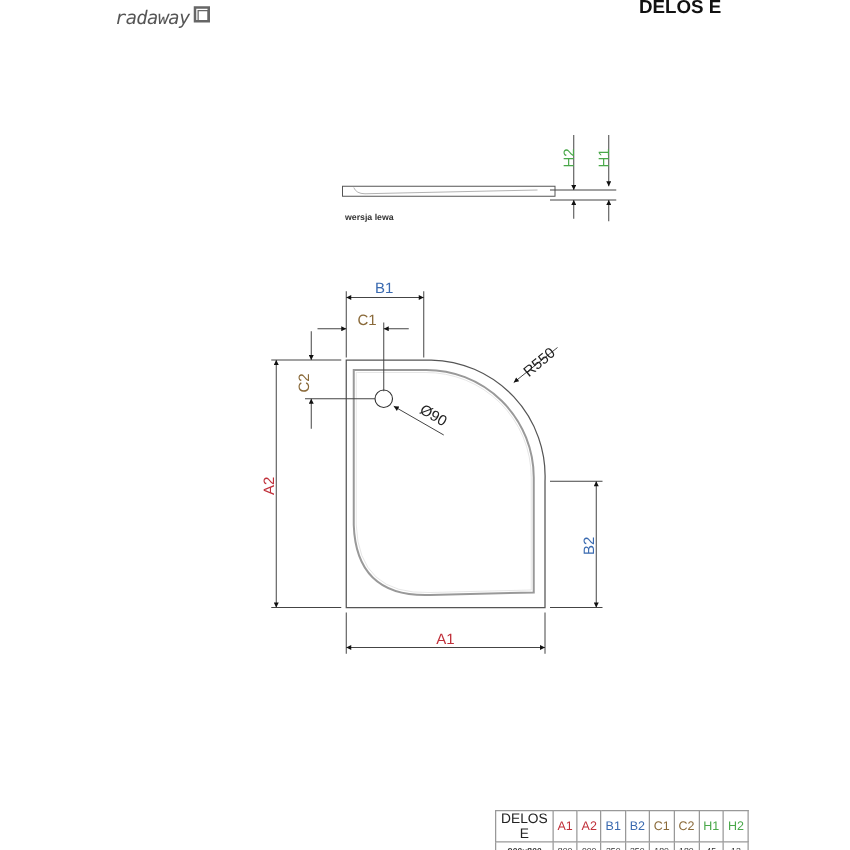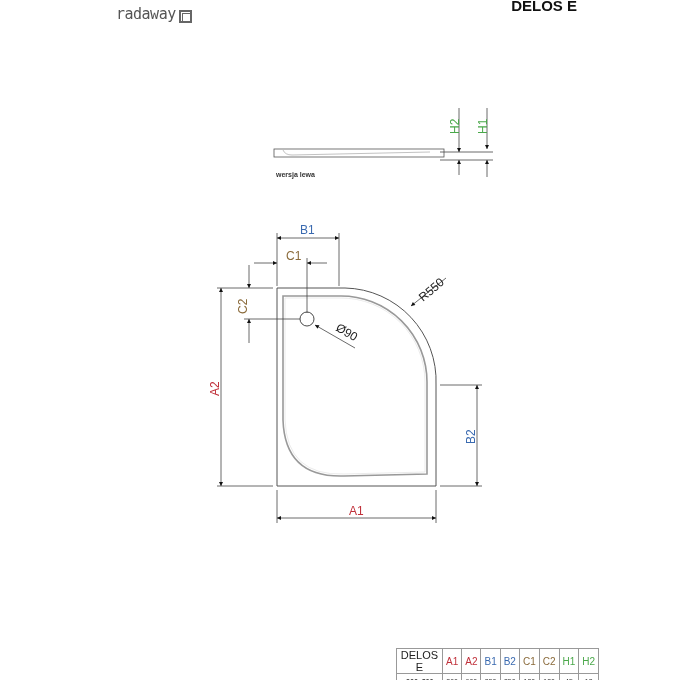--- a/index.html
+++ b/index.html
@@ -1,17 +1,17 @@
 <!DOCTYPE html>
 <html><head>
   <meta charset="utf-8">
   <style>
     html, body { margin:0; padding:0; background:#ffffff; }
     body { width:680px; height:680px; position:relative; overflow:hidden; font-family:"Liberation Sans", sans-serif; }
-    .logo { position:absolute; left:116px; top:5px; display:flex; align-items:flex-end; gap:3px; }
+    .logo { position:absolute; left:92px; top:5px; display:flex; align-items:flex-start; gap:3px;font-style:italic; }
     .logo-text { font-family:"DejaVu Sans Mono", monospace; font-size:15px; color:#555; letter-spacing:-0.5px; }
     .logo-mark { width:13px; height:13px; border:2px solid #666; position:relative; box-sizing:border-box; }
     .logo-mark::after { content:""; position:absolute; left:1px; top:1px; width:7px; height:7px; border:1px solid #666; }
     .title { position:absolute; right:103px; top:-3px; font-weight:bold; font-size:15px; color:#111; }
     svg.drawing { position:absolute; left:0; top:0; }
     .lbl { font-family:"Liberation Sans", sans-serif; font-size:12px; }
     .table { position:absolute; left:396px; top:648px; border-collapse:collapse; font-size:10px; }
     .table td { border:1px solid #999; text-align:center; padding:0 3px; height:15px; }
     .table .model { font-size:11px; width:39px; color:#222; }
     .table .variant { font-style:italic; font-weight:bold; font-size:7px; color:#333; }

